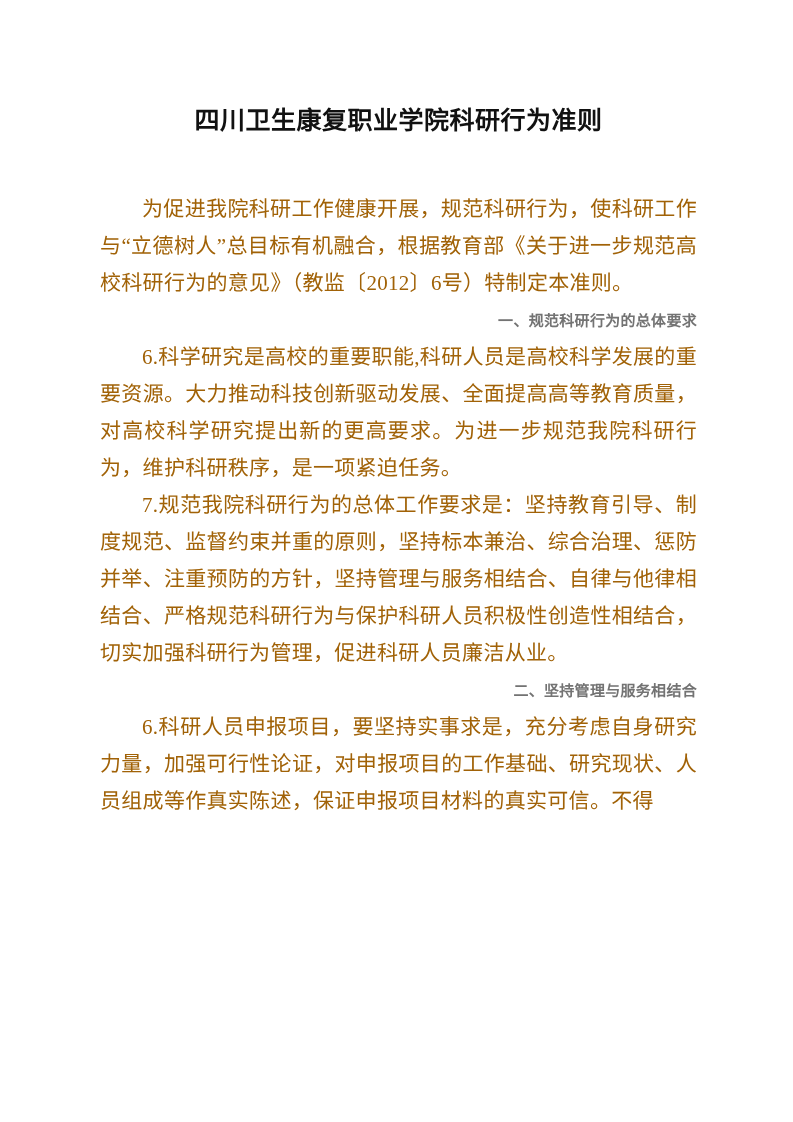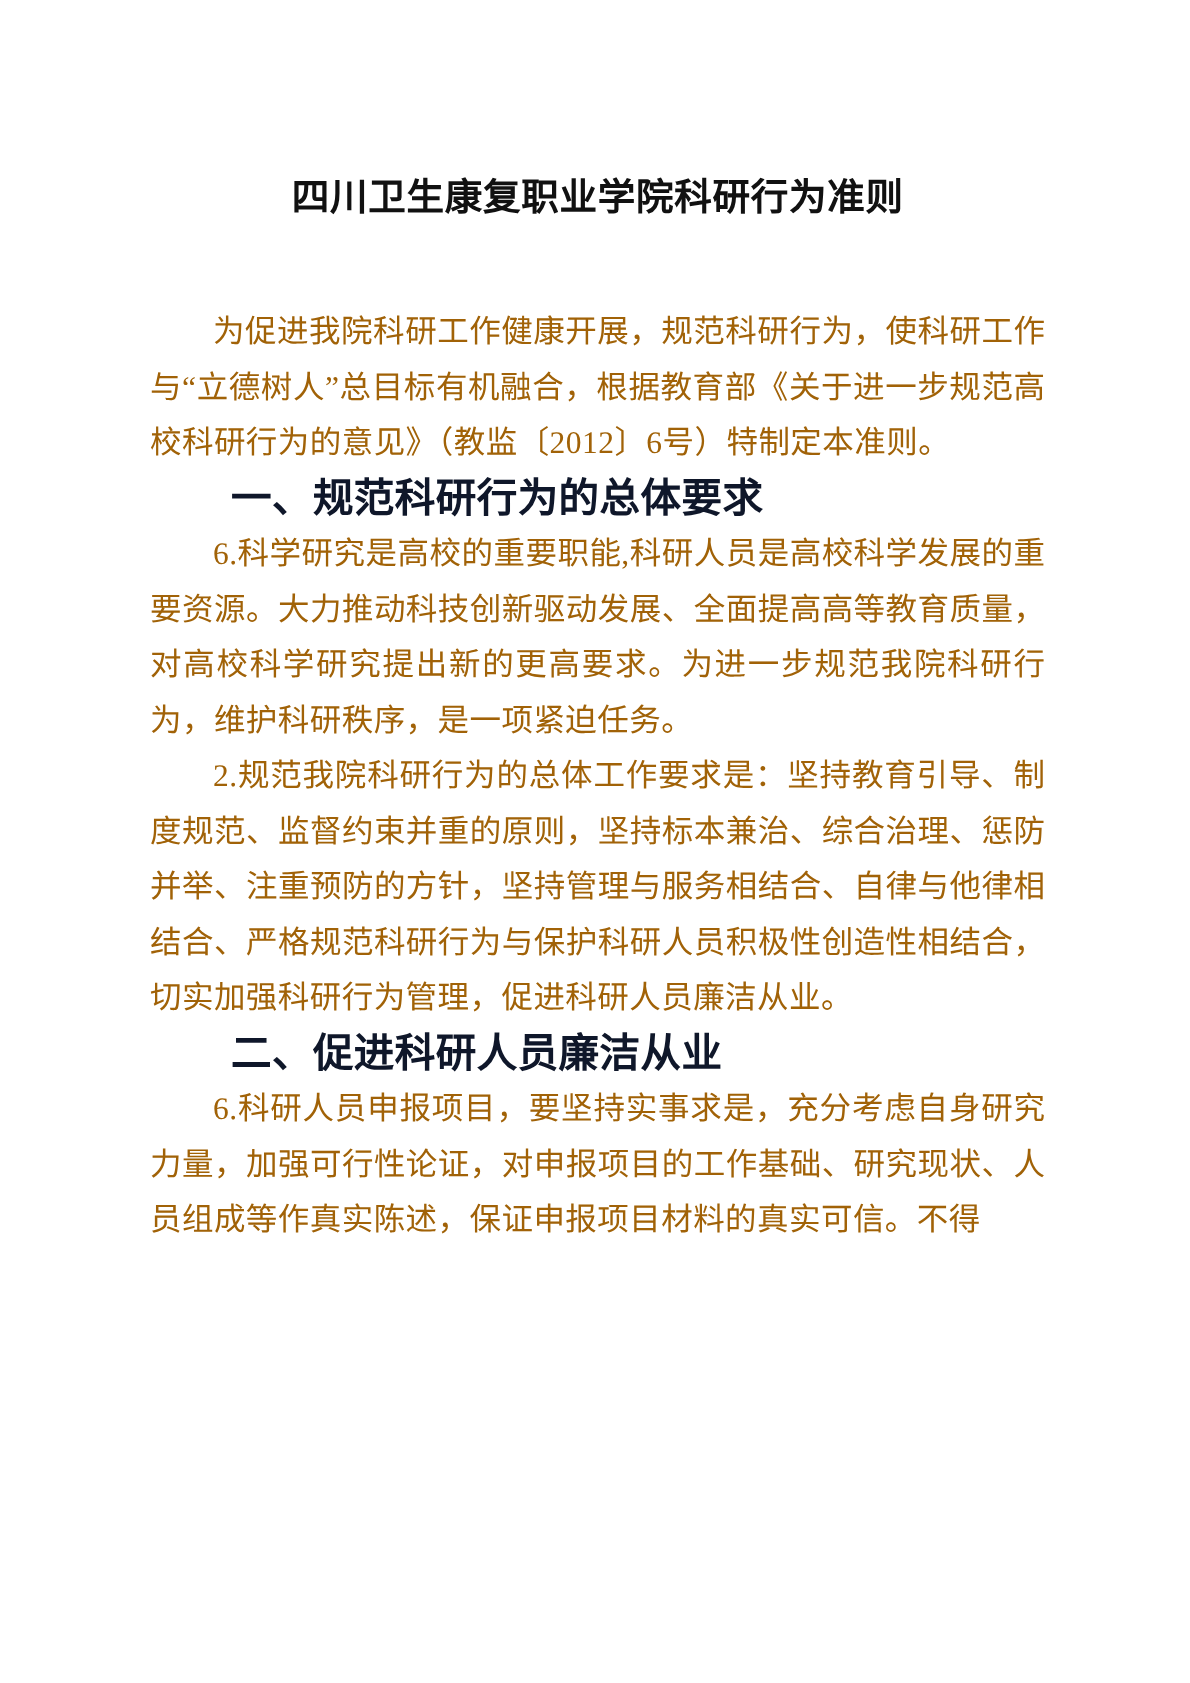--- a/index.html
+++ b/index.html
@@ -13,21 +13,21 @@
     height: 1122px;
     margin: 0 auto;
     background: #ffffff;
     box-sizing: border-box;
     padding: 97px 96px 0 100px;
     color: #1c1c1c;
     font-family: "Liberation Serif", "DejaVu Serif", serif;
     overflow: hidden;
   }
   .doc-title {
-    margin: 16px 0 50px 0;
+    margin: 4px 0 50px 0;
     font-size: 25px;
     font-weight: 700;
     line-height: 40px;
     text-align: center;
     letter-spacing: 0.5px;
     color: #111111;
     font-family: "Liberation Serif", "DejaVu Serif", serif;
   }
   .para {
     margin: 0;
@@ -35,40 +35,41 @@
     line-height: 37px;
     text-indent: 2em;
     text-align: justify;
     text-justify: inter-character;
     letter-spacing: 0.3px;
     word-break: break-all;
     color: #a16207;
   }
   .heading {
     margin: 0;
-    font-size: 27px;
+    font-size: 15px;
     line-height: 37px;
     text-indent: 2em;
     font-weight: 700;
-    color: #0f172a;
+    color: #737373;
     font-family: "Liberation Sans", "DejaVu Sans", sans-serif;
     letter-spacing: 0.3px;
+    text-align: right;
   }
 </style>
 </head>
 <body>
 
 <div class="page">
   <h1 class="doc-title">四川卫生康复职业学院科研行为准则</h1>
 
   <p class="para">为促进我院科研工作健康开展，规范科研行为，使科研工作与“立德树人”总目标有机融合，根据教育部《关于进一步规范高校科研行为的意见》（教监〔2012〕6号）特制定本准则。</p>
 
   <h2 class="heading">一、规范科研行为的总体要求</h2>
 
   <p class="para">6.科学研究是高校的重要职能,科研人员是高校科学发展的重要资源。大力推动科技创新驱动发展、全面提高高等教育质量，对高校科学研究提出新的更高要求。为进一步规范我院科研行为，维护科研秩序，是一项紧迫任务。</p>
 
-  <p class="para">2.规范我院科研行为的总体工作要求是：坚持教育引导、制度规范、监督约束并重的原则，坚持标本兼治、综合治理、惩防并举、注重预防的方针，坚持管理与服务相结合、自律与他律相结合、严格规范科研行为与保护科研人员积极性创造性相结合，切实加强科研行为管理，促进科研人员廉洁从业。</p>
+  <p class="para">7.规范我院科研行为的总体工作要求是：坚持教育引导、制度规范、监督约束并重的原则，坚持标本兼治、综合治理、惩防并举、注重预防的方针，坚持管理与服务相结合、自律与他律相结合、严格规范科研行为与保护科研人员积极性创造性相结合，切实加强科研行为管理，促进科研人员廉洁从业。</p>
 
 
-  <h2 class="heading">二、促进科研人员廉洁从业</h2>
+  <h2 class="heading">二、坚持管理与服务相结合</h2>
 
   <p class="para">6.科研人员申报项目，要坚持实事求是，充分考虑自身研究力量，加强可行性论证，对申报项目的工作基础、研究现状、人员组成等作真实陈述，保证申报项目材料的真实可信。不得</p>
 </div>
 
 </body></html>

